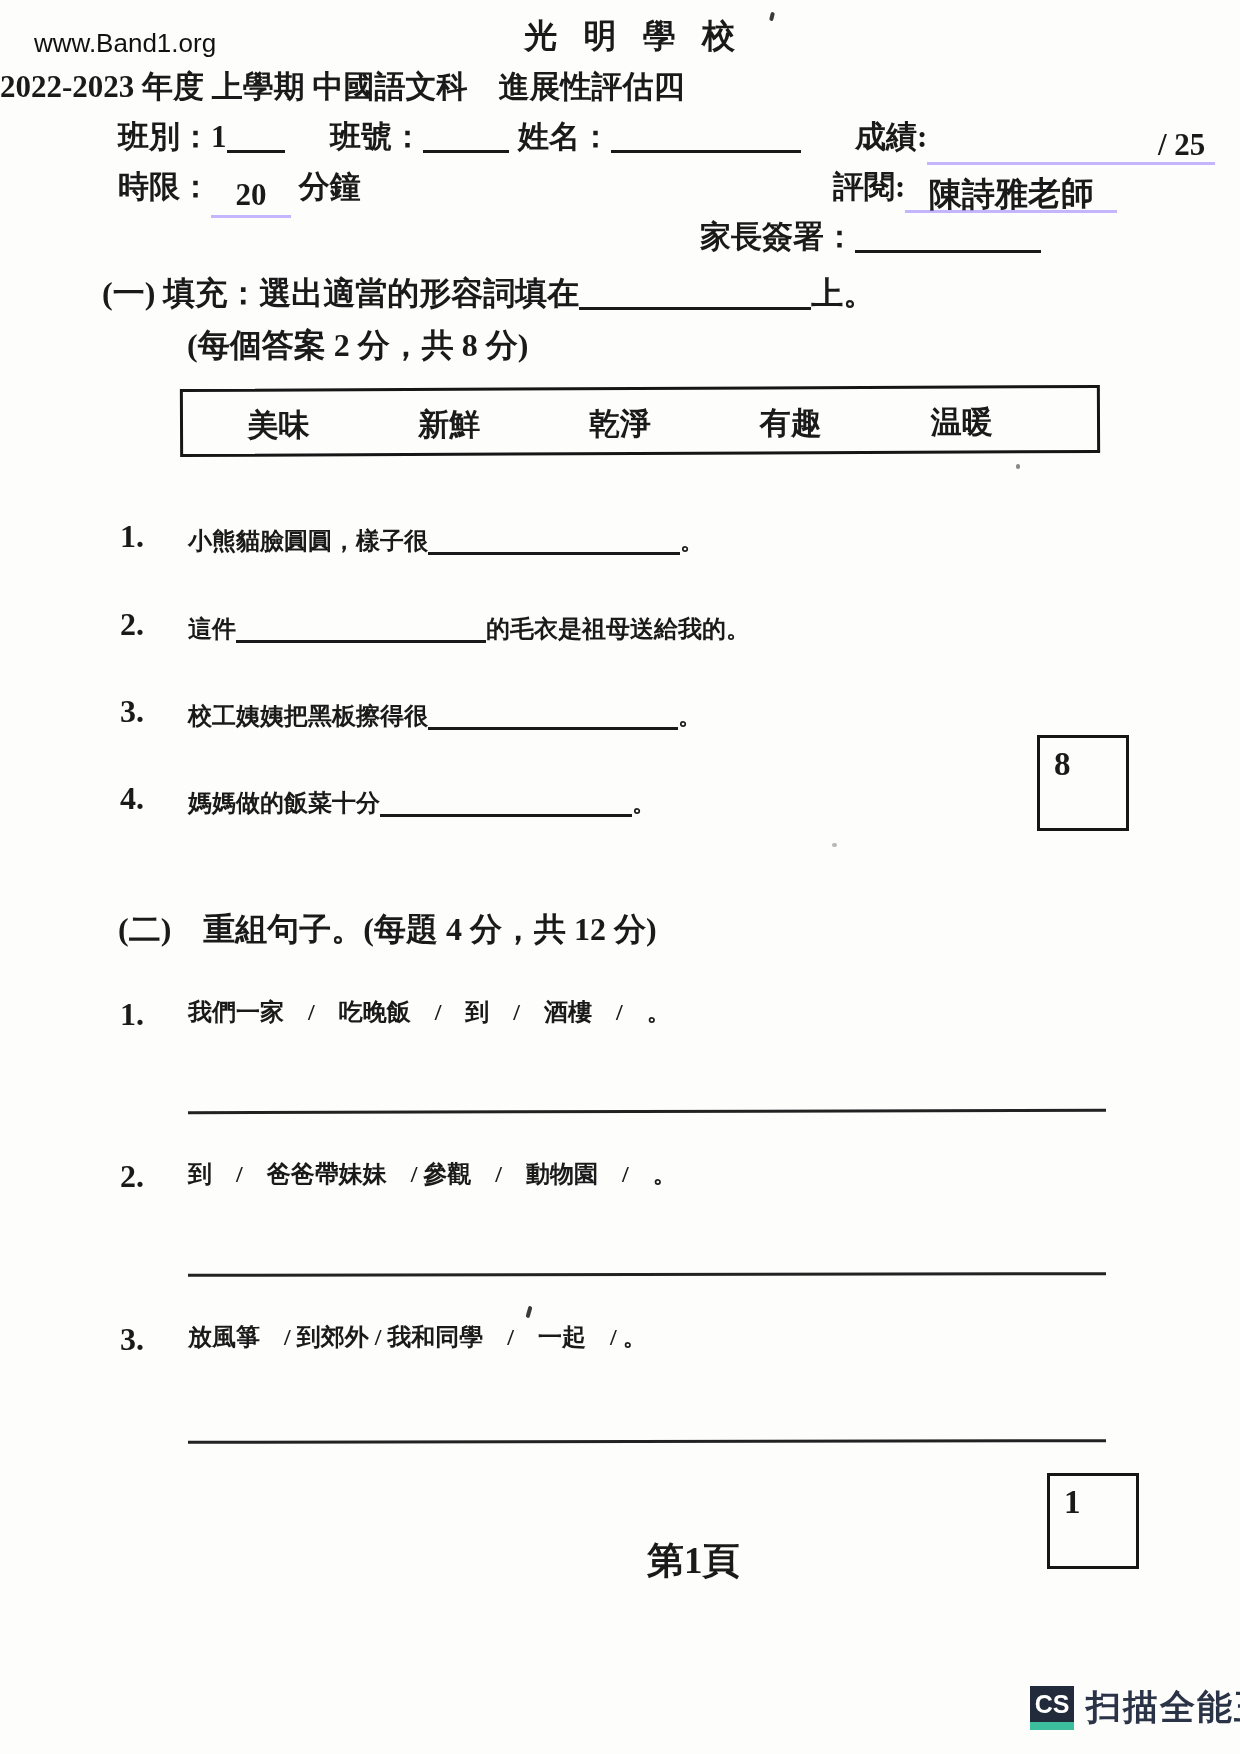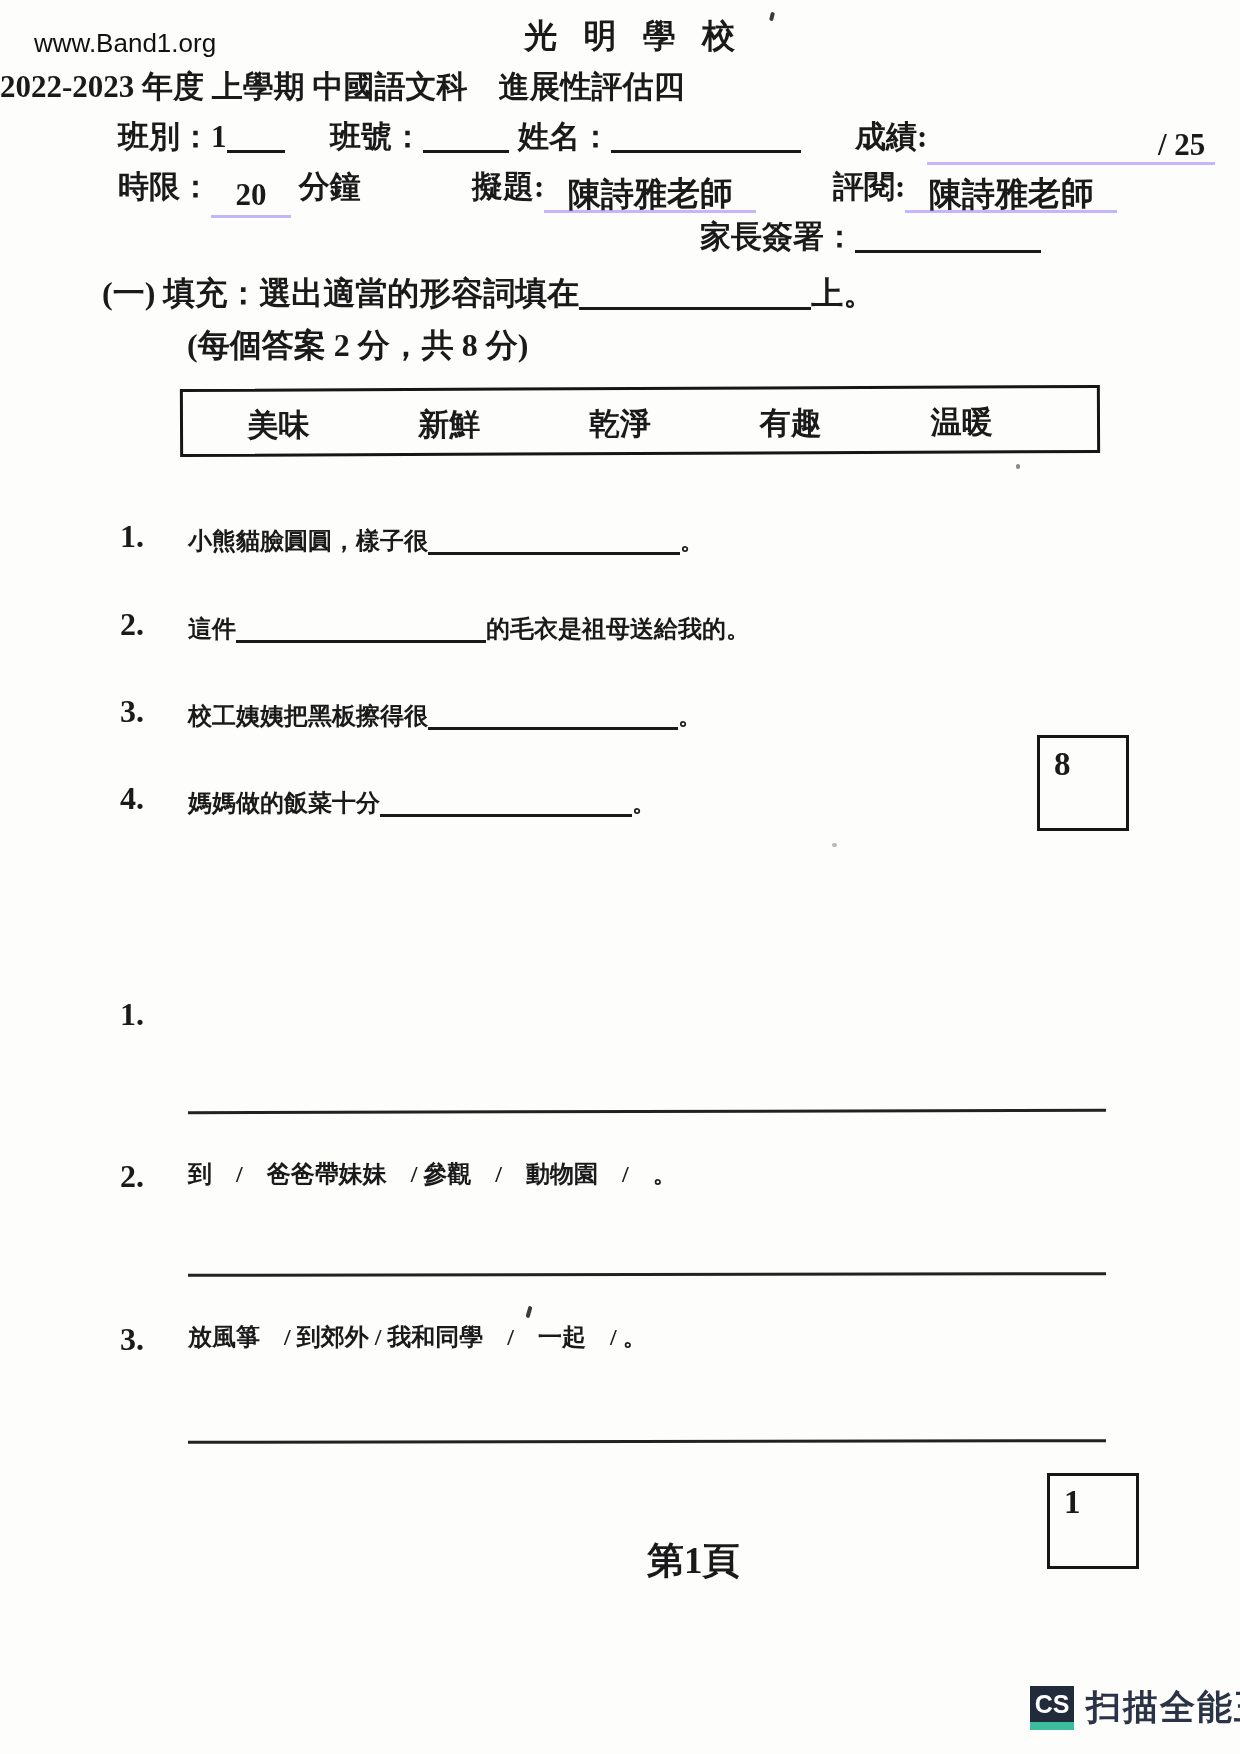--- a/index.html
+++ b/index.html
@@ -69,23 +69,20 @@
   <div class="abs frow" style="left:518px;top:116px;">
     <span>姓名：</span><span class="blank" style="width:190px;"></span>
   </div>
   <div class="abs frow" style="left:855px;top:116px;">
     <span>成績:</span><span class="underwrap right" style="width:288px;"><span>/ 25</span></span>
   </div>
 
   <div class="abs frow" style="left:118px;top:166px;">
     <span>時限：</span><span class="underwrap" style="width:80px;"><span>20</span></span><span>&nbsp;</span><span>分鐘</span>
   </div>
-  <div class="abs frow" style="left:472px;top:166px;">
-    <span>擬題:</span><span class="underwrap" style="width:212px;"><span class="hand">陳詩雅老師</span></span>
-  </div>
   <div class="abs frow" style="left:833px;top:166px;">
     <span>評閱:</span><span class="underwrap" style="width:212px;"><span class="hand">陳詩雅老師</span></span>
   </div>
 
   <div class="abs frow" style="left:700px;top:216px;">
     <span>家長簽署：</span><span class="blank" style="width:186px;"></span>
   </div>
 
   <div class="abs sec-head" style="left:102px;top:272px;">
     <span>(一) 填充：選出適當的形容詞填在</span><span class="blank" style="width:232px;"></span><span>上。</span>
@@ -115,22 +112,24 @@
     <span>校工姨姨把黑板擦得很</span><span class="blank" style="width:250px;"></span><span>。</span>
   </div>
 
   <div class="abs qno" style="left:120px;top:780px;">4.</div>
   <div class="abs qtext" style="left:188px;top:780px;">
     <span>媽媽做的飯菜十分</span><span class="blank" style="width:252px;"></span><span>。</span>
   </div>
 
   <div class="abs scorebox" style="left:1037px;top:735px;width:92px;height:96px;">8</div>
 
+  <div class="abs sec-head" style="left:118px;top:908px;">(二)　重組句子。(每題 4 分，共 12 分)</div>
 
   <div class="abs qno" style="left:120px;top:996px;">1.</div>
+  <div class="abs qtext" style="left:188px;top:996px;">我們一家　/　吃晚飯　/　到　/　酒樓　/　。</div>
   <div class="abs ansline" style="left:188px;top:1110px;width:918px;transform:rotate(-0.15deg);"></div>
 
   <div class="abs qno" style="left:120px;top:1158px;">2.</div>
   <div class="abs qtext" style="left:188px;top:1158px;">到　/　爸爸帶妹妹　/ 參觀　/　動物園　/　。</div>
   <div class="abs ansline" style="left:188px;top:1273px;width:918px;transform:rotate(-0.1deg);"></div>
 
   <div class="abs qno" style="left:120px;top:1321px;">3.</div>
   <div class="abs qtext" style="left:188px;top:1321px;">放風箏　/ 到郊外 / 我和同學　/　一起　/ 。</div>
   <div class="abs ansline" style="left:188px;top:1440px;width:918px;transform:rotate(-0.1deg);"></div>
 

